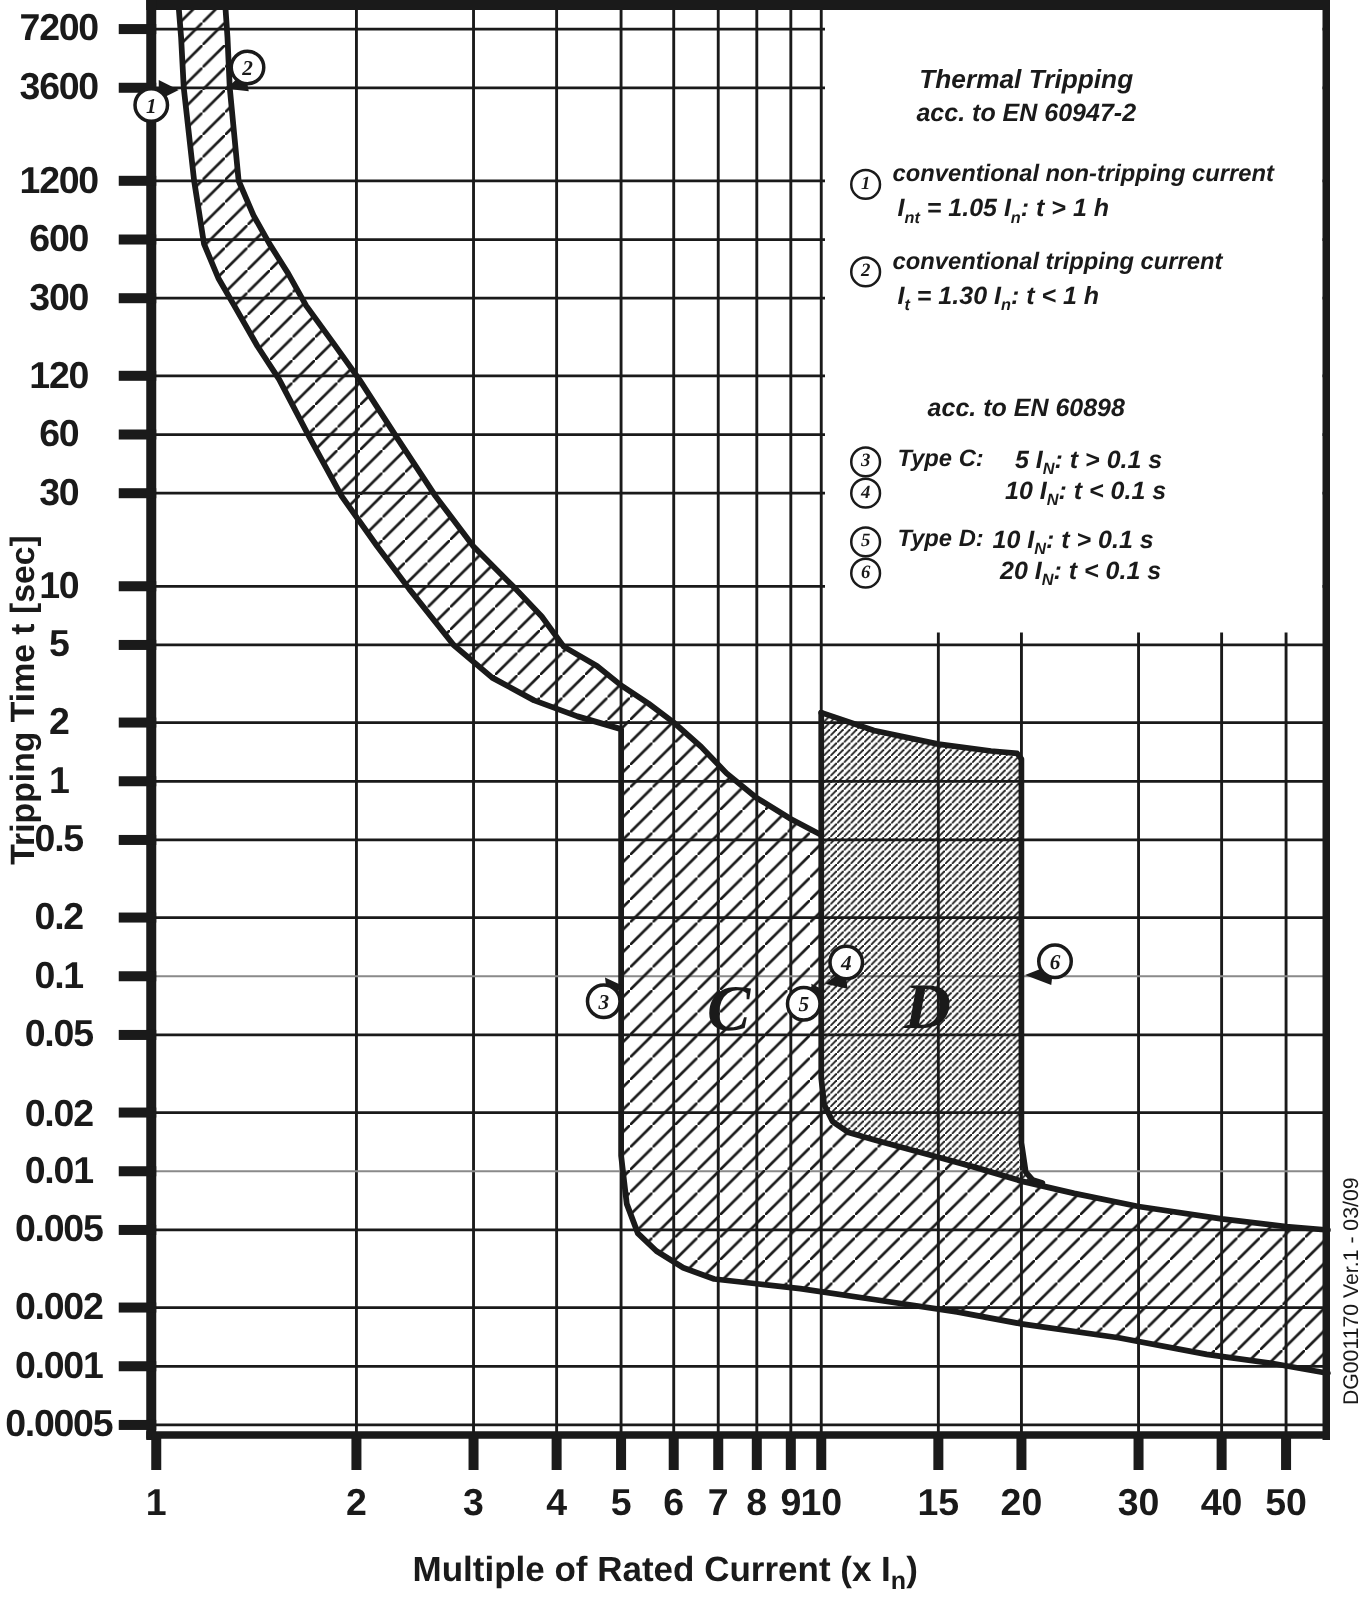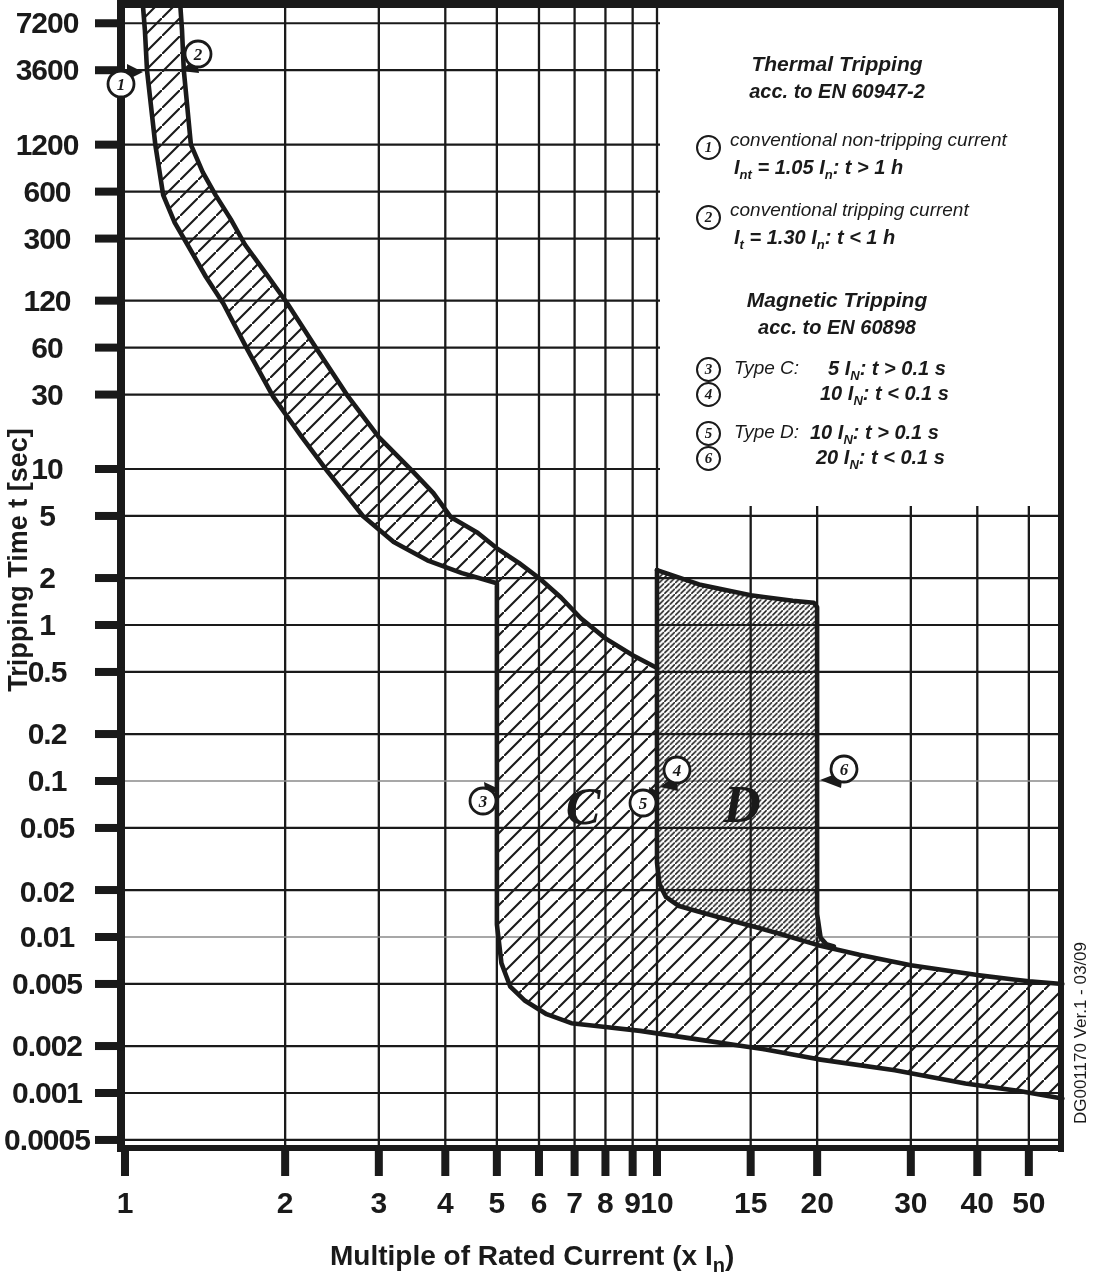--- a/index.html
+++ b/index.html
@@ -9,27 +9,27 @@
   .ytick-label{position:absolute;left:0;width:94px;text-align:center;font-size:30px;font-weight:700;
                line-height:34px;letter-spacing:-1px;}
   .xtick-label{position:absolute;width:90px;text-align:center;font-size:30px;font-weight:700;line-height:34px;}
   .axis-title-y{position:absolute;left:-152px;top:543px;width:344px;height:34px;text-align:center;
                 font-size:27px;font-weight:700;transform:rotate(-90deg);}
   .axis-title-x{position:absolute;left:330px;top:1240px;width:430px;text-align:left;
                 font-size:28px;font-weight:700;}
   .axis-title-x sub{font-size:20px;}
   .watermark{position:absolute;left:957px;top:1022px;width:250px;height:22px;text-align:center;
              font-size:17px;font-weight:400;transform:rotate(-90deg);white-space:nowrap;}
-  #legend{position:absolute;left:660px;top:8px;width:354px;height:500px;font-style:italic;}
+  #legend{position:absolute;left:644px;top:8px;width:354px;height:500px;font-style:italic;}
   .lg-title{position:absolute;left:0;width:100%;text-align:center;font-size:21px;font-weight:700;}
   .lg-sub{position:absolute;left:0;width:100%;text-align:center;font-size:20px;font-weight:700;}
   .lg-circle{position:absolute;width:25px;height:25px;border:2.5px solid #1a1a1a;border-radius:50%;
              box-sizing:border-box;text-align:center;line-height:20px;font-size:15px;font-weight:700;
              font-family:"Liberation Serif", serif;font-style:italic;background:#fff;}
-  .lg-text{position:absolute;font-size:19px;font-weight:400;white-space:nowrap;}
+  .lg-text{position:absolute;font-size:19px;font-weight:700;white-space:nowrap;}
   .lg-formula{position:absolute;font-size:20px;font-weight:700;white-space:nowrap;}
   .lg-formula sub,.lg-text sub{font-size:13px;}
 </style>
 </head>
 <body>
 
 <div id="stage">
   <svg id="chart-svg" width="1094" height="1280">
     <defs>
       <pattern id="hatchLight" width="18" height="18" patternUnits="userSpaceOnUse">
@@ -201,21 +201,20 @@
 
   <div class="axis-title-y">Tripping Time t [sec]</div>
 
   <div class="axis-title-x"><span>Multiple of Rated Current (x I</span><sub>n</sub><span>)</span></div>
 
   <div class="watermark">DG001170 Ver.1 - 03/09</div>
 
   <div id="legend">
     <div class="lg-title" style="top:44px">Thermal Tripping</div>
     <div class="lg-sub" style="top:72px">acc. to EN 60947-2</div>
-    <div class="lg-title" style="top:280px">Magnetic Tripping</div>
     <div class="lg-sub" style="top:308px">acc. to EN 60898</div>
     <div id="legend-items">
         <div class="lg-circle" style="left: 36px; top: 127px;">1</div>
         <div class="lg-text" style="left: 70px; top: 121px;">conventional non-tripping current</div>
         <div class="lg-formula" style="left: 74px; top: 148px;"><span>I</span><sub>nt</sub><span>  = 1.05 </span><span>I</span><sub>n</sub><span>:  t &gt; 1 h</span></div>
         <div class="lg-circle" style="left: 36px; top: 197px;">2</div>
         <div class="lg-text" style="left: 70px; top: 191px;">conventional tripping current</div>
         <div class="lg-formula" style="left: 74px; top: 218px;"><span>I</span><sub>t</sub><span>  = 1.30 </span><span>I</span><sub>n</sub><span>:  t &lt; 1 h</span></div>
         <div class="lg-circle" style="left: 36px; top: 349px;">3</div>
         <div class="lg-text" style="left: 74px; top: 349px;">Type C:</div>

